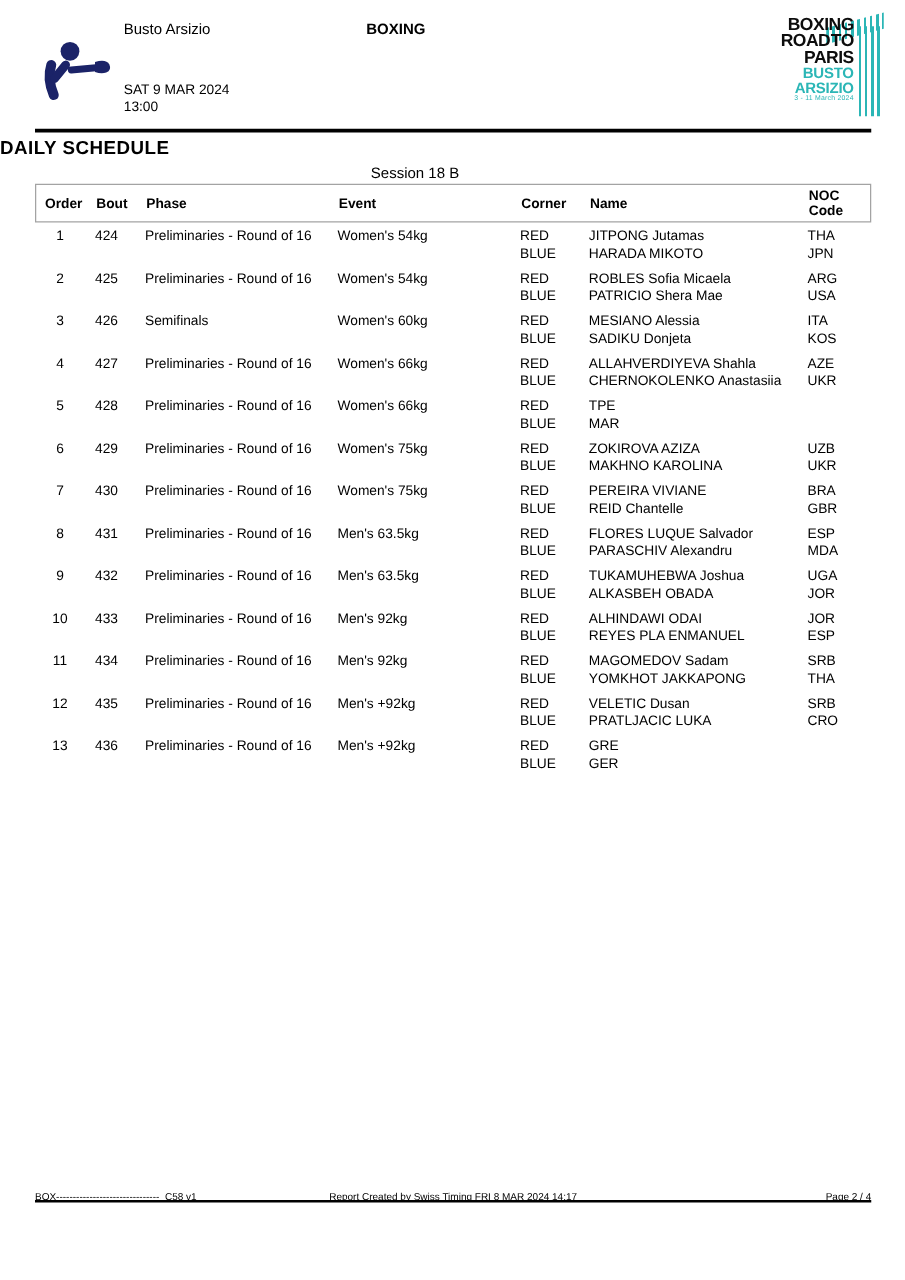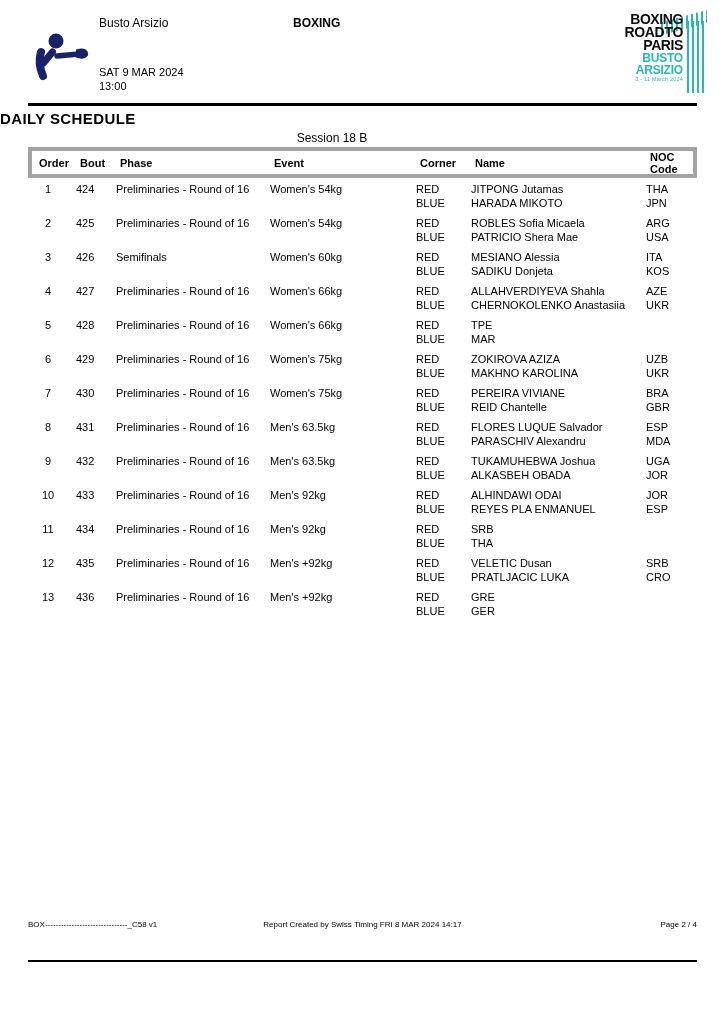--- a/index.html
+++ b/index.html
@@ -39,36 +39,36 @@
 
   .doc-title { position:absolute; left:0; top:110px; width:724px; text-align:left;
                font-size:15px; font-weight:bold; letter-spacing:0.4px; }
   .doc-subtitle { position:absolute; left:0; top:131px; width:664px; text-align:center;
                font-size:12px; font-weight:normal; }
 
   
   .grid-cols { display:grid; grid-template-columns:40px 40px 154px 146px 55px 175px 59px; }
   .thead {
     position:absolute; left:28px; top:147px; width:669px; height:31px;
-    border:4px solid #a3a3a3; align-items:center;
+    border:1px solid #a3a3a3; align-items:center;
     font-size:11px; font-weight:bold;
   }
   .thead .hc { padding-left:8px; }
   .thead .hc.order { padding-left:7px; }
   .thead .noc { line-height:12px; }
   .rows { position:absolute; left:28px; top:182px; width:669px; }
   .row { margin-bottom:6px; font-size:11px; line-height:14px; }
   .c { padding-left:8px; }
   .c.order { padding-left:0; text-align:center; }
   .two-line span { display:block; }
 
   
   .footer-rule { position:absolute; left:28px; top:960px; width:669px; height:2px; background:#000; }
   .footer-text {
-    position:absolute; left:28px; top:920px; width:669px;
+    position:absolute; left:28px; top:953px; width:669px;
     display:grid; grid-template-columns:1fr auto 1fr; font-size:8px;
   }
   .footer-text .fl { text-align:left; }
   .footer-text .fc { text-align:center; }
   .footer-text .fr { text-align:right; }
 </style>
 </head>
 <body>
 
 <div class="page">
@@ -307,20 +307,24 @@
   <div class="row grid-cols">
     <div class="c order">11</div>
     <div class="c">434</div>
     <div class="c">Preliminaries - Round of 16</div>
     <div class="c">Men's 92kg</div>
     <div class="c two-line">
       <span>RED</span>
       <span>BLUE</span>
     </div>
     <div class="c two-line">
+      <span>MAGOMEDOV Sadam</span>
+      <span>YOMKHOT JAKKAPONG</span>
+    </div>
+    <div class="c two-line">
       <span>SRB</span>
       <span>THA</span>
     </div>
   </div>
 
   <div class="row grid-cols">
     <div class="c order">12</div>
     <div class="c">435</div>
     <div class="c">Preliminaries - Round of 16</div>
     <div class="c">Men's +92kg</div>

